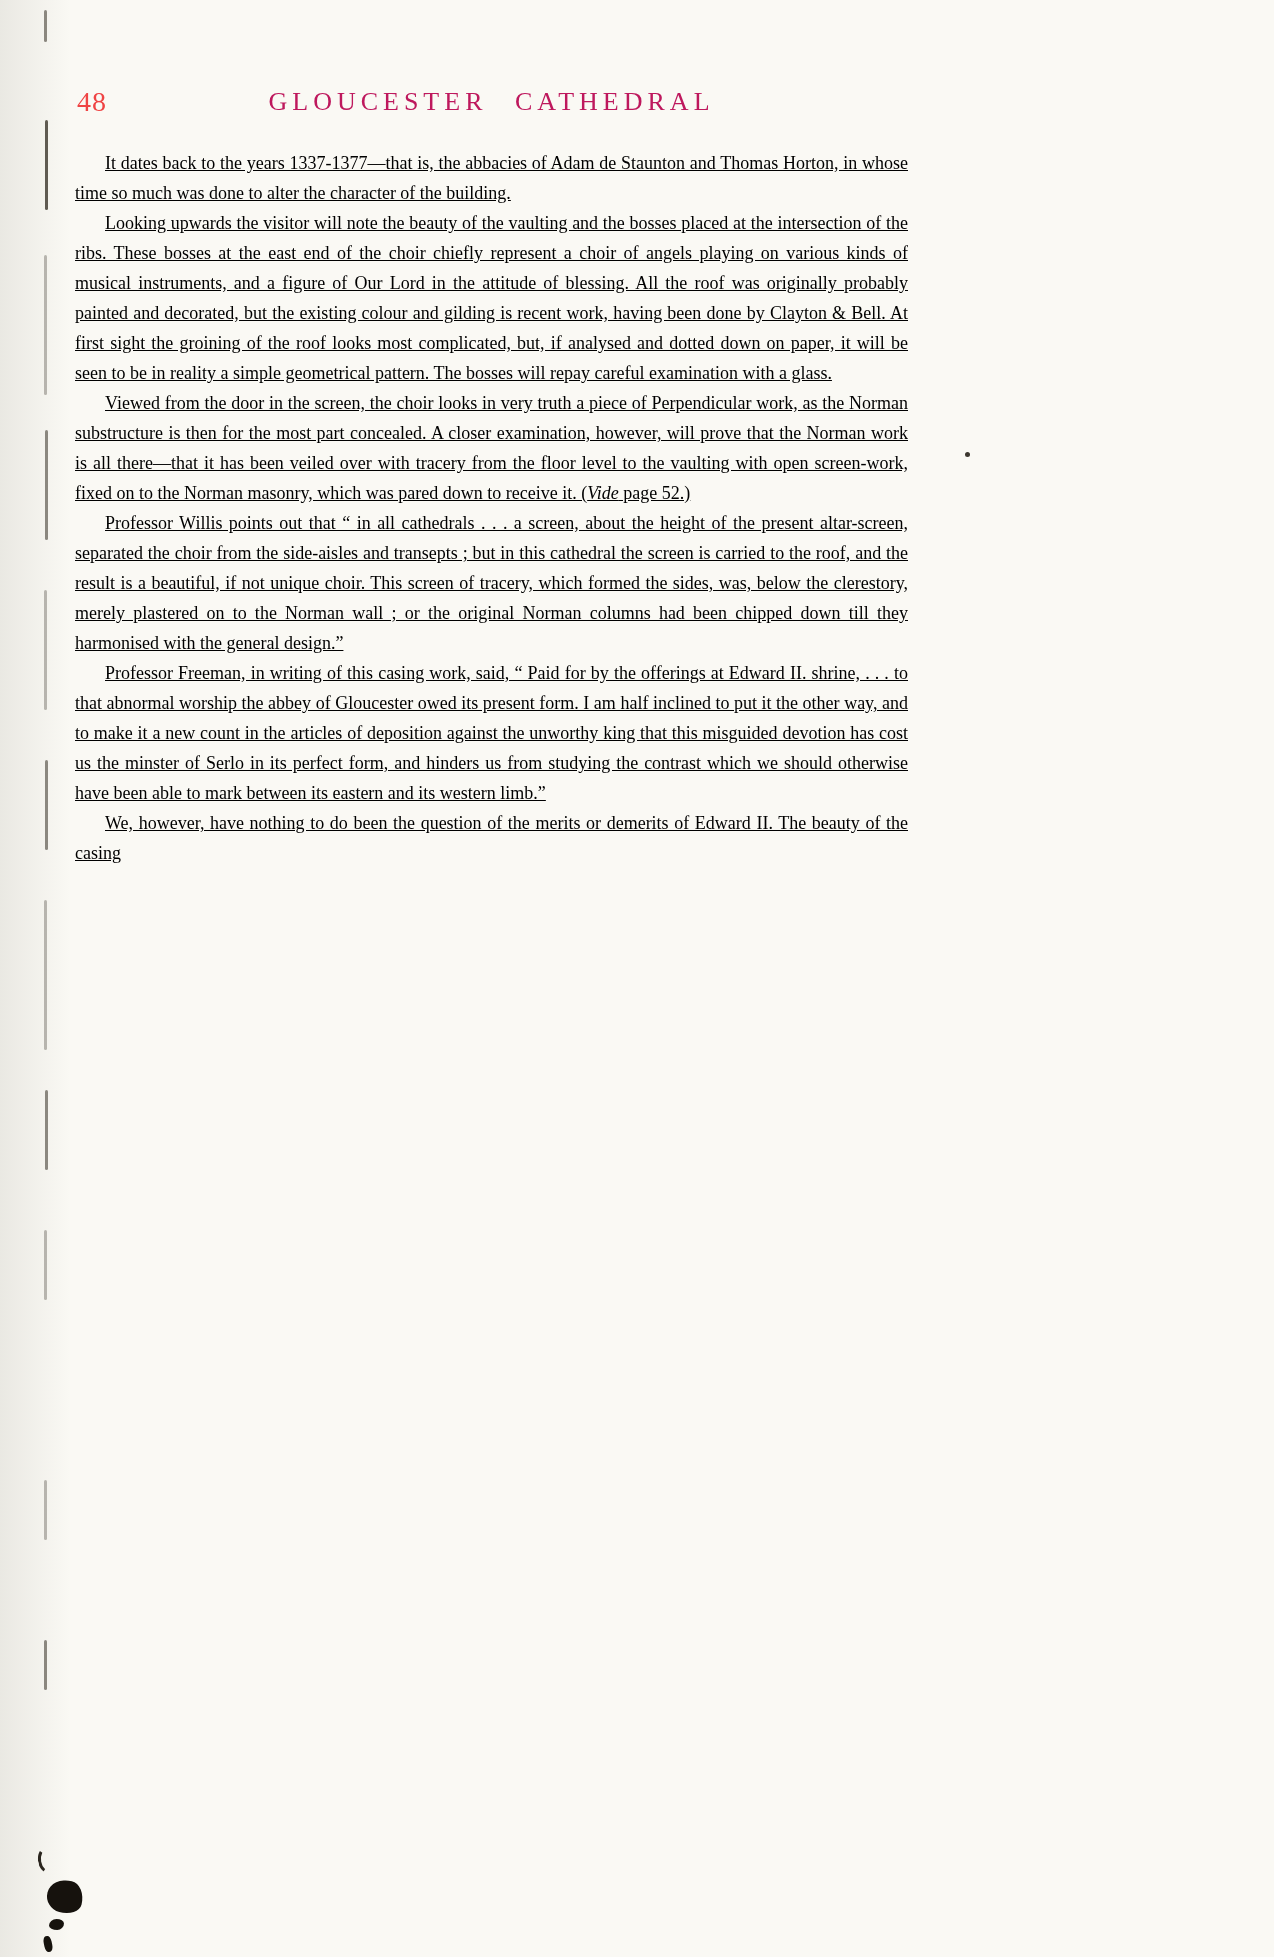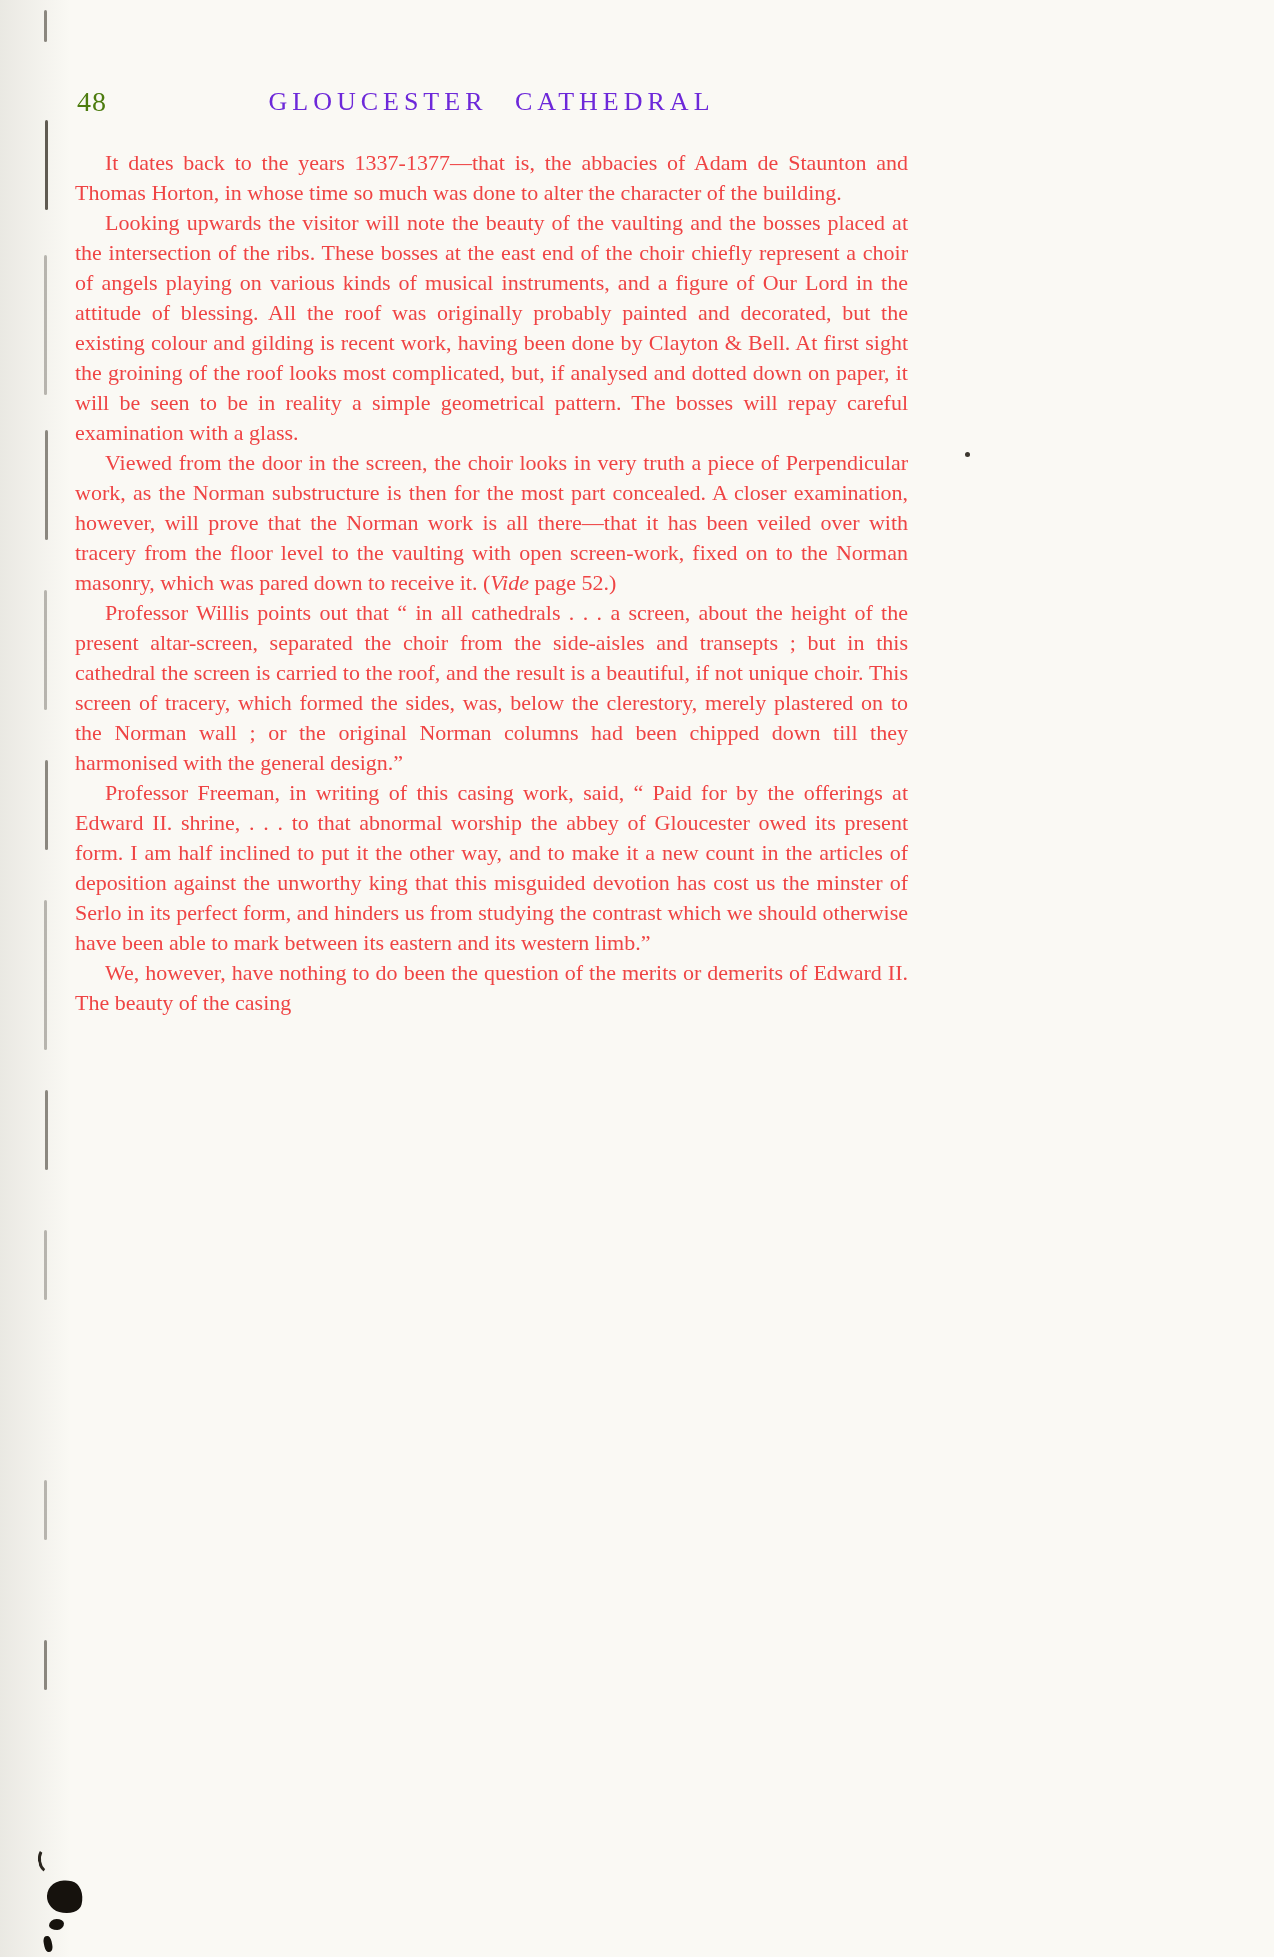--- a/index.html
+++ b/index.html
@@ -30,41 +30,42 @@
     top: 86px;
     width: 833px;
     height: 40px;
   }
   .page-number {
     position: absolute;
     left: 2px;
     top: 0;
     font-size: 28px;
     letter-spacing: 1px;
-    color: #4d7c0f;
+    color: #ef4444;
   }
   .running-title {
     position: absolute;
     left: 0; right: 0; top: 1px;
     text-align: center;
     font-size: 26px;
     letter-spacing: 5px;
     word-spacing: 16px;
-    color: #6d28d9;
+    color: #be185d;
     white-space: nowrap;
   }
   .text-block {
     position: absolute;
     left: 75px;
     top: 148px;
     width: 833px;
-    font-size: 22px;
+    font-size: 18px;
     line-height: 30px;
     text-align: justify;
-    color: #ef4444;
+    color: #000000;
+    text-decoration: underline;
   }
   .text-block p {
     margin: 0;
     text-indent: 30px;
   }
   .text-block i {
     font-style: italic;
   }
   
   .dash {

